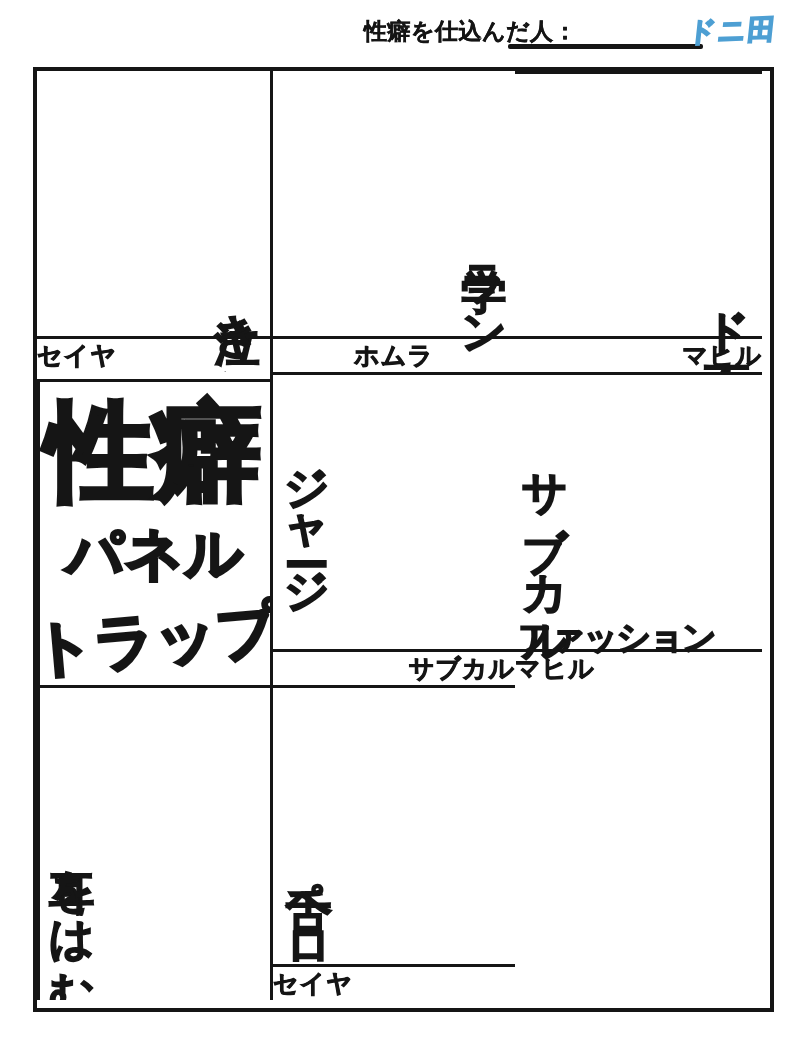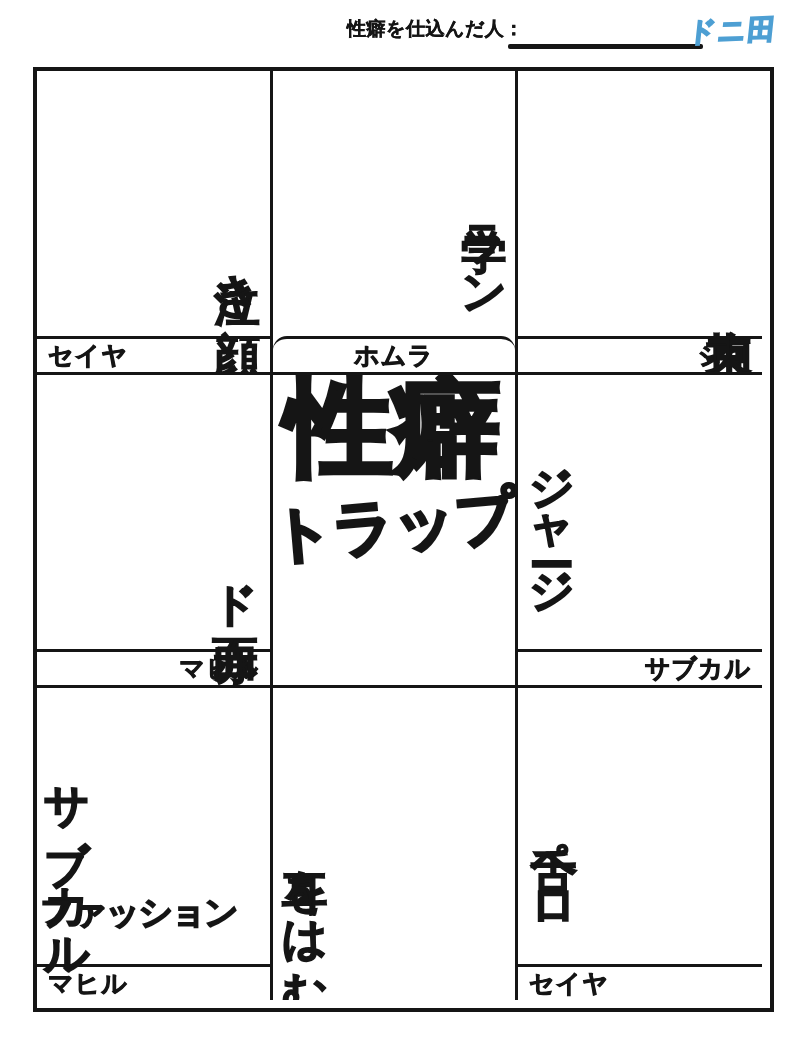--- a/index.html
+++ b/index.html
@@ -4,22 +4,22 @@
 <style>
   html,body { margin:0; padding:0; }
   body {
     width:800px; height:1039px; position:relative; overflow:hidden;
     background:#ffffff; color:#151515;
     font-family:"Liberation Sans", sans-serif;
   }
 
   
   .header-label {
-    position:absolute; left:347px; top:16px;
-    font-size:19px; font-weight:700; letter-spacing:0.5px;
+    position:absolute; left:364px; top:16px;
+    font-size:23px; font-weight:700; letter-spacing:0.5px;
     -webkit-text-stroke:0.4px #151515;
   }
   .name-entry-line {
     position:absolute; left:508px; top:44px; width:195px; height:5px;
     background:#151515; border-radius:2px;
   }
   .logo {
     position:absolute; left:688px; top:12px;
     font-size:28px; font-weight:900;
     color:#a9d4ef; -webkit-text-stroke:1.6px #4d9fd3;
@@ -42,26 +42,25 @@
     box-sizing:border-box; overflow:hidden;
   }
   .bL { border-left:3.5px solid #151515; }
   .bT { border-top:3.5px solid #151515; }
 
   .content { flex:1 1 auto; position:relative; }
 
   .namebar {
     height:33px; flex:0 0 auto;
     border-top:3px solid #151515;
-    display:flex; align-items:center; padding:0 11px;
+    display:flex; align-items:center; padding:0 0;
     font-size:25px; font-weight:800; -webkit-text-stroke:0.9px #151515;
     letter-spacing:1px;
-    margin-top:40px;
   }
-  .n-center { justify-content:center;border-radius:14px; }
+  .n-center { justify-content:center; }
   .n-right  { justify-content:flex-end; }
 
   
   .plabel {
     position:absolute; font-weight:900; font-size:45px; line-height:1.04;
     -webkit-text-stroke:1.6px #151515; color:#151515; white-space:nowrap;
   }
   .v { writing-mode:vertical-rl; text-orientation:mixed; }
 
   .tl-label { right:10px; bottom:2px; }
@@ -74,20 +73,22 @@
 
   .bl-label-v { left:6px; top:66px; }
   .bl-label-h { left:3px; bottom:-6px; font-size:34px; letter-spacing:-2px; }
 
   .bc-label { left:8px;  bottom:8px; }
   .br-label { left:12px; bottom:10px; }
 
   
   .center-cell {
     display:flex; flex-direction:column; align-items:center;
+    padding-top:18px;
+    margin-top:7px;
   }
   .title-line { font-weight:900; color:#151515; white-space:nowrap; }
   .t1 { font-size:106px; line-height:0.98; -webkit-text-stroke:5px #151515; letter-spacing:2px; }
   .t2 { font-size:57px;  margin-top:12px; -webkit-text-stroke:3px #151515; letter-spacing:1px; }
   .t3 { font-size:61px;  margin-top:6px;  -webkit-text-stroke:3px #151515; letter-spacing:-1px;
         transform:rotate(-5deg); }
 </style>
 </head>
 <body>
 
@@ -104,36 +105,31 @@
     <div class="namebar">セイヤ</div>
   </div>
 
   <div class="cell bL">
     <div class="content">
       <div class="plabel v tc-label">学ラン</div>
     </div>
     <div class="namebar n-center">ホムラ</div>
   </div>
 
-  <div class="cell bL">
-    <div class="content">
-      <div class="plabel v tr-label">拘束</div>
-    </div>
-    <div class="namebar n-right">シン</div>
-  </div>
 
   <div class="cell bT">
     <div class="content">
       <div class="plabel v ml-label">ド赤面</div>
     </div>
     <div class="namebar n-right">マヒル</div>
   </div>
 
   <div class="cell bL bT center-cell">
     <div class="title-line t1">性癖</div>
+    <div class="title-line t2">パネル</div>
     <div class="title-line t3">トラップ</div>
   </div>
 
   <div class="cell bL bT">
     <div class="content">
       <div class="plabel v mr-label-v">ジャージ</div>
     </div>
     <div class="namebar n-right">サブカル</div>
   </div>
 

